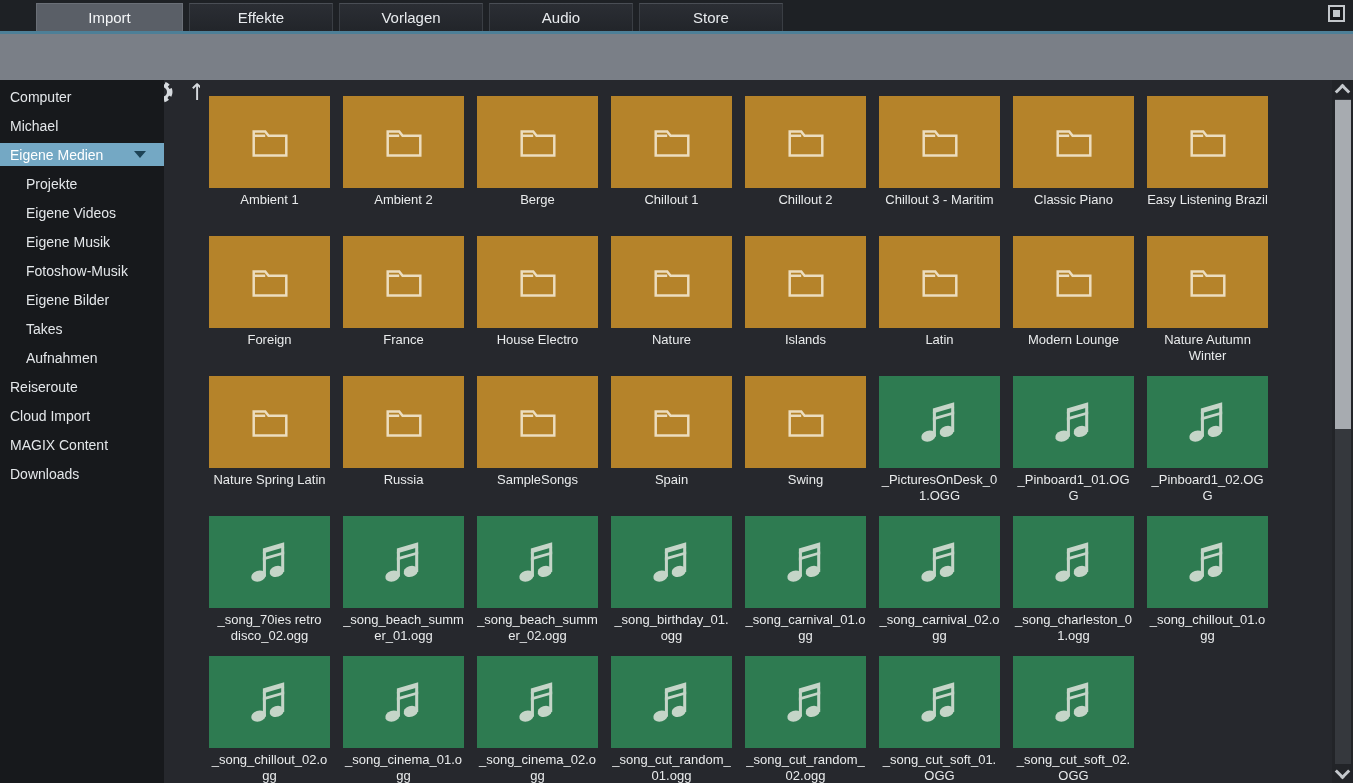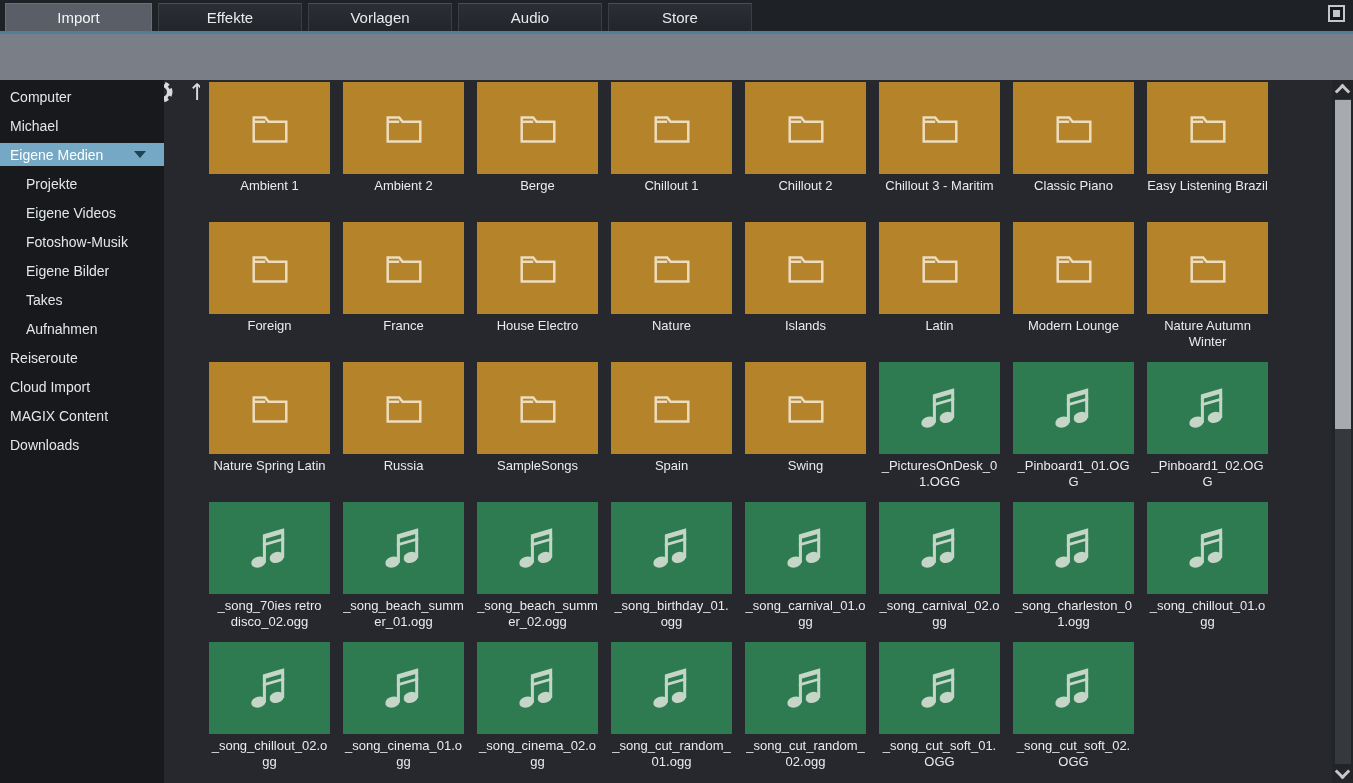--- a/index.html
+++ b/index.html
@@ -8,21 +8,21 @@
     background:#26282d;font-family:"Liberation Sans",sans-serif;
     -webkit-font-smoothing:antialiased;
   }
   
   .tabbar{position:absolute;left:0;top:0;width:1353px;height:31px;background:#1e2125;display:flex;padding-left:5px;box-sizing:border-box;}
   .tab{height:28px;margin-top:3px;margin-right:6px;width:144px;
        background:linear-gradient(#2b2e34,#22252a);
        border:1px solid #3a3e44;border-top-color:#4a4e55;border-bottom:none;
        color:#e8ebee;font-size:15px;display:flex;align-items:center;justify-content:center;
        box-sizing:border-box;cursor:pointer;}
-  .tab.active{background:#5a5f67;border-color:#6a6f77;width:147px;color:#f4f6f8;}
+  .tab.active{background:#5a5f67;border-color:#6a6f77;width:147px;color:#f4f6f8;margin-left:31px;}
   .accentline{position:absolute;left:0;top:31px;width:1353px;height:3px;background:#4d7f97;}
   .restore-btn{position:absolute;top:5px;right:8px;width:17px;height:17px;box-sizing:border-box;
        border:2px solid #c3c7cb;background:#17191c;display:flex;align-items:center;justify-content:center;cursor:pointer;}
   .restore-btn .inner{width:7px;height:7px;background:#c3c7cb;}
   
   .toolbar{position:absolute;left:0;top:34px;width:1353px;height:46px;background:#7a7f87;}
   .tbtn{position:absolute;top:43px;width:30px;height:30px;display:flex;align-items:center;justify-content:center;cursor:pointer;}
   .glyph{font-size:23px;line-height:1;color:#d6dade;font-family:"DejaVu Sans",sans-serif;}
   .glyph.dim{color:#8d939a;}
   .pathfield{position:absolute;left:494px;top:46px;width:783px;height:24px;box-sizing:border-box;
@@ -35,21 +35,21 @@
   .side-item{position:relative;height:29px;display:flex;align-items:center;padding-left:10px;
        font-size:14px;color:#e4e7ea;cursor:pointer;box-sizing:border-box;}
   .side-item.indent{padding-left:26px;}
   .side-item.selected{color:#ffffff;
        background:linear-gradient(to bottom,rgba(0,0,0,0) 0 3px,#74a8c4 3px calc(100% - 3px),rgba(0,0,0,0) calc(100% - 3px));padding-left:10px;}
   .side-item .tri{display:none;}
   .side-item.selected .tri{display:block;position:absolute;right:18px;top:11px;width:0;height:0;
        border-left:6px solid transparent;border-right:6px solid transparent;border-top:7px solid #1d4356;}
   
   .content{position:absolute;left:200px;top:80px;width:1132px;height:703px;background:#26282d;
-       padding:2px 0 0 9px;box-sizing:border-box;overflow:hidden;}
+       padding:16px 0 0 9px;box-sizing:border-box;overflow:hidden;}
   .grid{display:flex;flex-wrap:wrap;width:1072px;}
   .cell{width:121px;margin-right:13px;height:140px;cursor:pointer;}
   .tile{width:121px;height:92px;display:flex;align-items:center;justify-content:center;}
   .cell.folder .tile{background:#b5832a;}
   .cell.audio  .tile{background:#2e7b51;}
   .cell .note-icon{display:none;}
   .cell.audio .note-icon{display:block;}
   .label{margin:4px auto 0;max-width:125px;text-align:center;font-size:13px;line-height:15.5px;
        color:#e9ebec;overflow-wrap:anywhere;word-break:break-word;}
   
@@ -157,20 +157,24 @@
     </div>
     <div class="side-item indent">
       <span>Projekte</span>
 
     </div>
     <div class="side-item indent">
       <span>Eigene Videos</span>
 
     </div>
     <div class="side-item indent">
+      <span>Eigene Musik</span>
+
+    </div>
+    <div class="side-item indent">
       <span>Fotoshow-Musik</span>
 
     </div>
     <div class="side-item indent">
       <span>Eigene Bilder</span>
 
     </div>
     <div class="side-item indent">
       <span>Takes</span>
 

